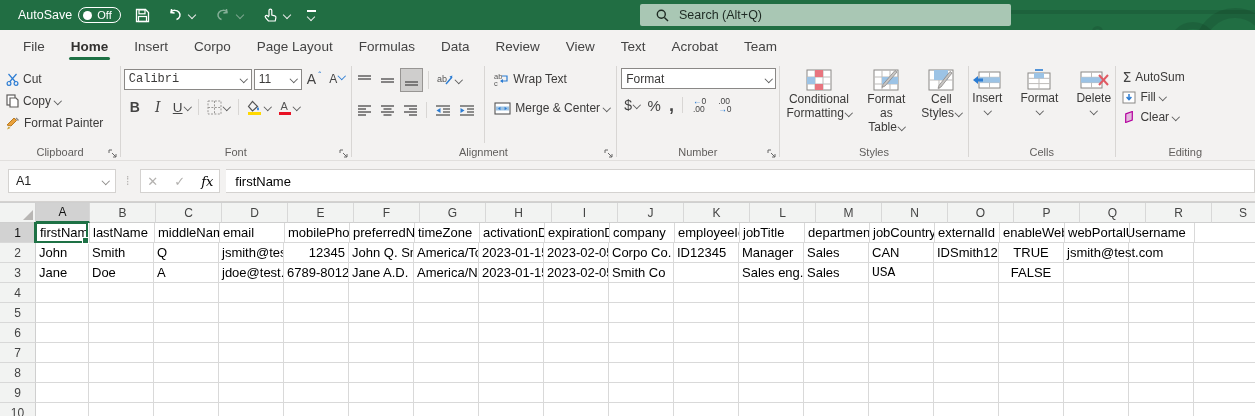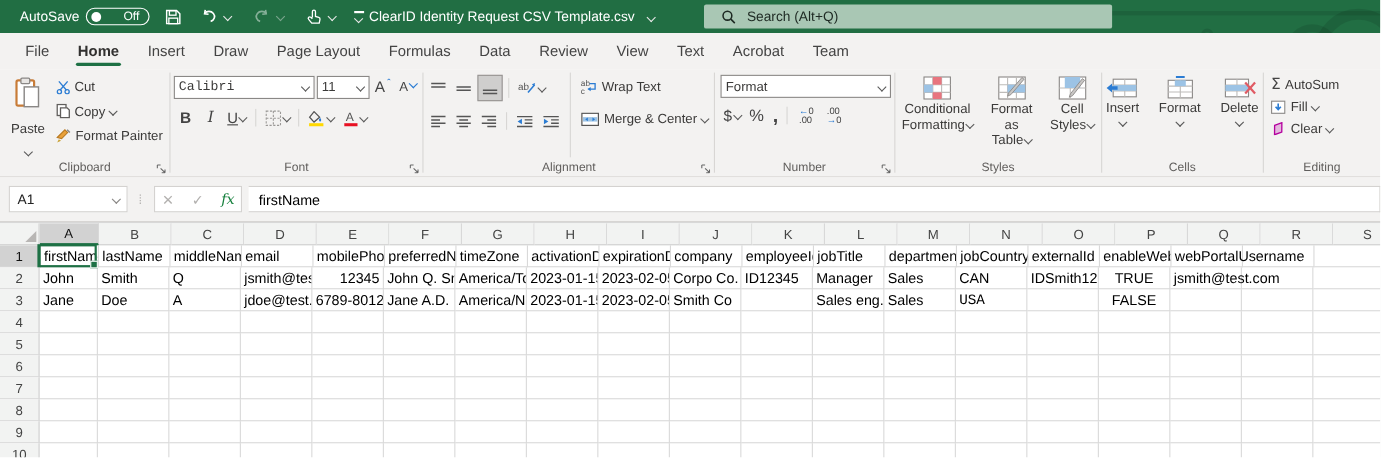--- a/index.html
+++ b/index.html
@@ -8,21 +8,21 @@
 
   
   .tb{position:relative;height:30px;background:#216e43;display:flex;align-items:center;color:#fff;font-size:12.5px;overflow:hidden;}
   .tb .deco1{position:absolute;right:-20px;top:8px;width:60px;height:60px;border:10px solid rgba(0,0,0,.10);border-radius:50%;}
   .tb .deco2{position:absolute;right:38px;top:22px;width:34px;height:34px;border:7px solid rgba(0,0,0,.10);border-radius:50%;}
   .tb .decoL1{position:absolute;right:0;top:10px;width:250px;height:4px;background:rgba(0,0,0,.10);}
   .tb .decoC1{position:absolute;right:248px;top:7px;width:6px;height:6px;border:3px solid rgba(0,0,0,.10);border-radius:50%;}
   .tb .decoC2{position:absolute;right:152px;top:26px;width:5px;height:5px;border:3px solid rgba(0,0,0,.10);border-radius:50%;}
   .qat{display:flex;align-items:center;gap:14px;padding-left:18px;z-index:2;}
   .toggle{display:flex;align-items:center;gap:6px;}
-  .pill{display:flex;align-items:center;gap:20px;border:1px solid #fff;border-radius:9px;padding:1px 8px 1px 4px;font-size:11px;}
+  .pill{display:flex;align-items:center;gap:5px;border:1px solid #fff;border-radius:9px;padding:1px 8px 1px 4px;font-size:11px;}
   .pill .knob{width:9px;height:9px;border-radius:50%;background:#fff;}
   .wchv{display:inline-block;width:5px;height:5px;border-right:1.4px solid #e8e8e8;border-bottom:1.4px solid #e8e8e8;transform:rotate(45deg);margin-left:2px;}
   .dim{opacity:.45;}
   .qchv{display:flex;flex-direction:column;align-items:center;}
   .qchv .bar{width:9px;height:1.4px;background:#fff;margin-bottom:2px;}
   .title{position:absolute;left:300px;width:330px;text-align:center;top:0;line-height:30px;font-size:12.5px;white-space:nowrap;z-index:2;}
   .search{position:absolute;left:640px;top:4px;width:355px;height:22px;background:#a9c7b4;border-radius:2px;
           display:flex;align-items:center;gap:10px;padding-left:16px;color:#1e2a23;font-size:12.5px;z-index:2;}
 
   
@@ -52,21 +52,21 @@
   .decstack b{color:#2b7cd3;font-weight:400;}
   .stackbtn{display:flex;flex-direction:column;align-items:center;justify-content:flex-start;padding:3px 6px 0;font-size:12px;line-height:14px;text-align:center;}
   .rowline{display:flex;align-items:center;gap:2px;}
   .edit-row{display:flex;align-items:center;gap:4px;font-size:12px;height:20px;white-space:nowrap;}
 
   
   .fbar{height:40px;background:#f3f2f1;display:flex;align-items:center;border-bottom:1px solid #d4d2d0;padding-left:8px;gap:0;}
   .namebox{width:92px;height:22px;background:#fff;border:1px solid #d4d2d0;display:flex;align-items:center;justify-content:space-between;padding:0 7px;font-size:12.5px;color:#222;}
   .ndots{color:#b5b3b1;font-size:12px;margin:0 10px;letter-spacing:1px;}
   .fxbox{height:22px;background:#fff;border:1px solid #d4d2d0;display:flex;align-items:center;padding:0 6px;gap:16px;color:#9f9d9b;font-size:13px;}
-  .fxi{font-family:"DejaVu Serif",serif;font-style:italic;font-size:13px;color:#15803d;}
+  .fxi{font-family:"DejaVu Serif",serif;font-style:italic;font-size:13px;color:#000000;}
   .fml{flex:1;height:22px;background:#fff;border:1px solid #d4d2d0;border-left:none;margin-left:6px;display:flex;align-items:center;padding-left:9px;font-size:13px;color:#000;}
 
   
   .sheet{position:relative;height:216px;background:#fff;overflow:hidden;border-top:1px solid #cfcfcf;}
   .hdr-row{display:flex;height:20px;}
   .corner{width:35px;flex:none;background:#f2f3f2;border-right:1px solid #cfcfcf;border-bottom:1px solid #cfcfcf;position:relative;}
   .corner .tri{position:absolute;right:2px;bottom:2px;width:0;height:0;border-left:10px solid transparent;border-bottom:10px solid #b8b6b4;}
   .hcell{flex:none;background:#f2f3f2;border-right:1px solid #d8d8d8;border-bottom:1px solid #cfcfcf;
          font-size:12px;color:#444;display:flex;align-items:center;justify-content:center;}
   .hcell.sel{background:#d2d2d2;color:#111;border-bottom:2px solid #1e7145;}
@@ -125,63 +125,48 @@
         <svg width="14" height="15" viewBox="0 0 14 15">
             <path d="M6 8 V2.6 a1.4 1.4 0 0 1 2.8 0 V7 l3 .8 a1.6 1.6 0 0 1 1.1 1.8 l-.7 3.4 H5.4 L2.6 9.6 a1.3 1.3 0 0 1 1.9-1.8 L6 9" fill="none" stroke="#fff" stroke-width="1.2"></path>
           </svg>
         <span class="wchv"></span>
       </span>
       <span class="qchv">
         <span class="bar"></span>
         <span class="wchv" style="margin:0;"></span>
       </span>
     </div>
-    <div class="title">
-      <span>ClearID Identity Request CSV Template.csv</span>
-      <span class="wchv" style="margin-left:8px;"></span>
-    </div>
     <div class="search">
       <svg width="13" height="13" viewBox="0 0 13 13">
           <circle cx="5.3" cy="5.3" r="4" fill="none" stroke="#1e2a23" stroke-width="1.4"></circle>
           <line x1="8.4" y1="8.4" x2="12" y2="12" stroke="#1e2a23" stroke-width="1.4"></line>
         </svg>
       <span>Search (Alt+Q)</span>
     </div>
   </div>
 
   <div class="menu" id="menu-tabs">
       <div class="tab">File</div>
       <div class="tab active">Home</div>
       <div class="tab">Insert</div>
-      <div class="tab">Draw</div>
+      <div class="tab">Corpo</div>
       <div class="tab">Page Layout</div>
       <div class="tab">Formulas</div>
       <div class="tab">Data</div>
       <div class="tab">Review</div>
       <div class="tab">View</div>
       <div class="tab">Text</div>
       <div class="tab">Acrobat</div>
       <div class="tab">Team</div>
     </div>
 
   <div class="ribbon">
 
     <div class="rgroup" style="width:158px;">
       <div class="gbody">
-        <div class="bigbtn">
-          <svg width="26" height="30" viewBox="0 0 26 30">
-              <rect x="3" y="3" width="16" height="23" rx="1.5" fill="#fff" stroke="#c87c38" stroke-width="2"></rect>
-              <rect x="7" y="1" width="8" height="5" rx="1" fill="#e8e6e4" stroke="#8a8886" stroke-width="1.2"></rect>
-              <rect x="10" y="9" width="13" height="18" fill="#fff" stroke="#8a8886" stroke-width="1.3"></rect>
-            </svg>
-          <span class="blabel">
-              <span>Paste</span>
-            </span>
-          <span class="chv"></span>
-        </div>
         <div style="display:flex;flex-direction:column;justify-content:flex-start;padding-top:2px;">
           <div class="smbtn">
             <svg width="13" height="13" viewBox="0 0 13 13">
                 <line x1="2.5" y1="1" x2="9.5" y2="9" stroke="#2b7cd3" stroke-width="1.2"></line>
                 <line x1="10.5" y1="1" x2="3.5" y2="9" stroke="#2b7cd3" stroke-width="1.2"></line>
                 <circle cx="3" cy="10.4" r="1.9" fill="none" stroke="#2b7cd3" stroke-width="1.2"></circle>
                 <circle cx="10" cy="10.4" r="1.9" fill="none" stroke="#2b7cd3" stroke-width="1.2"></circle>
               </svg>
             <span>Cut</span>
           </div>

